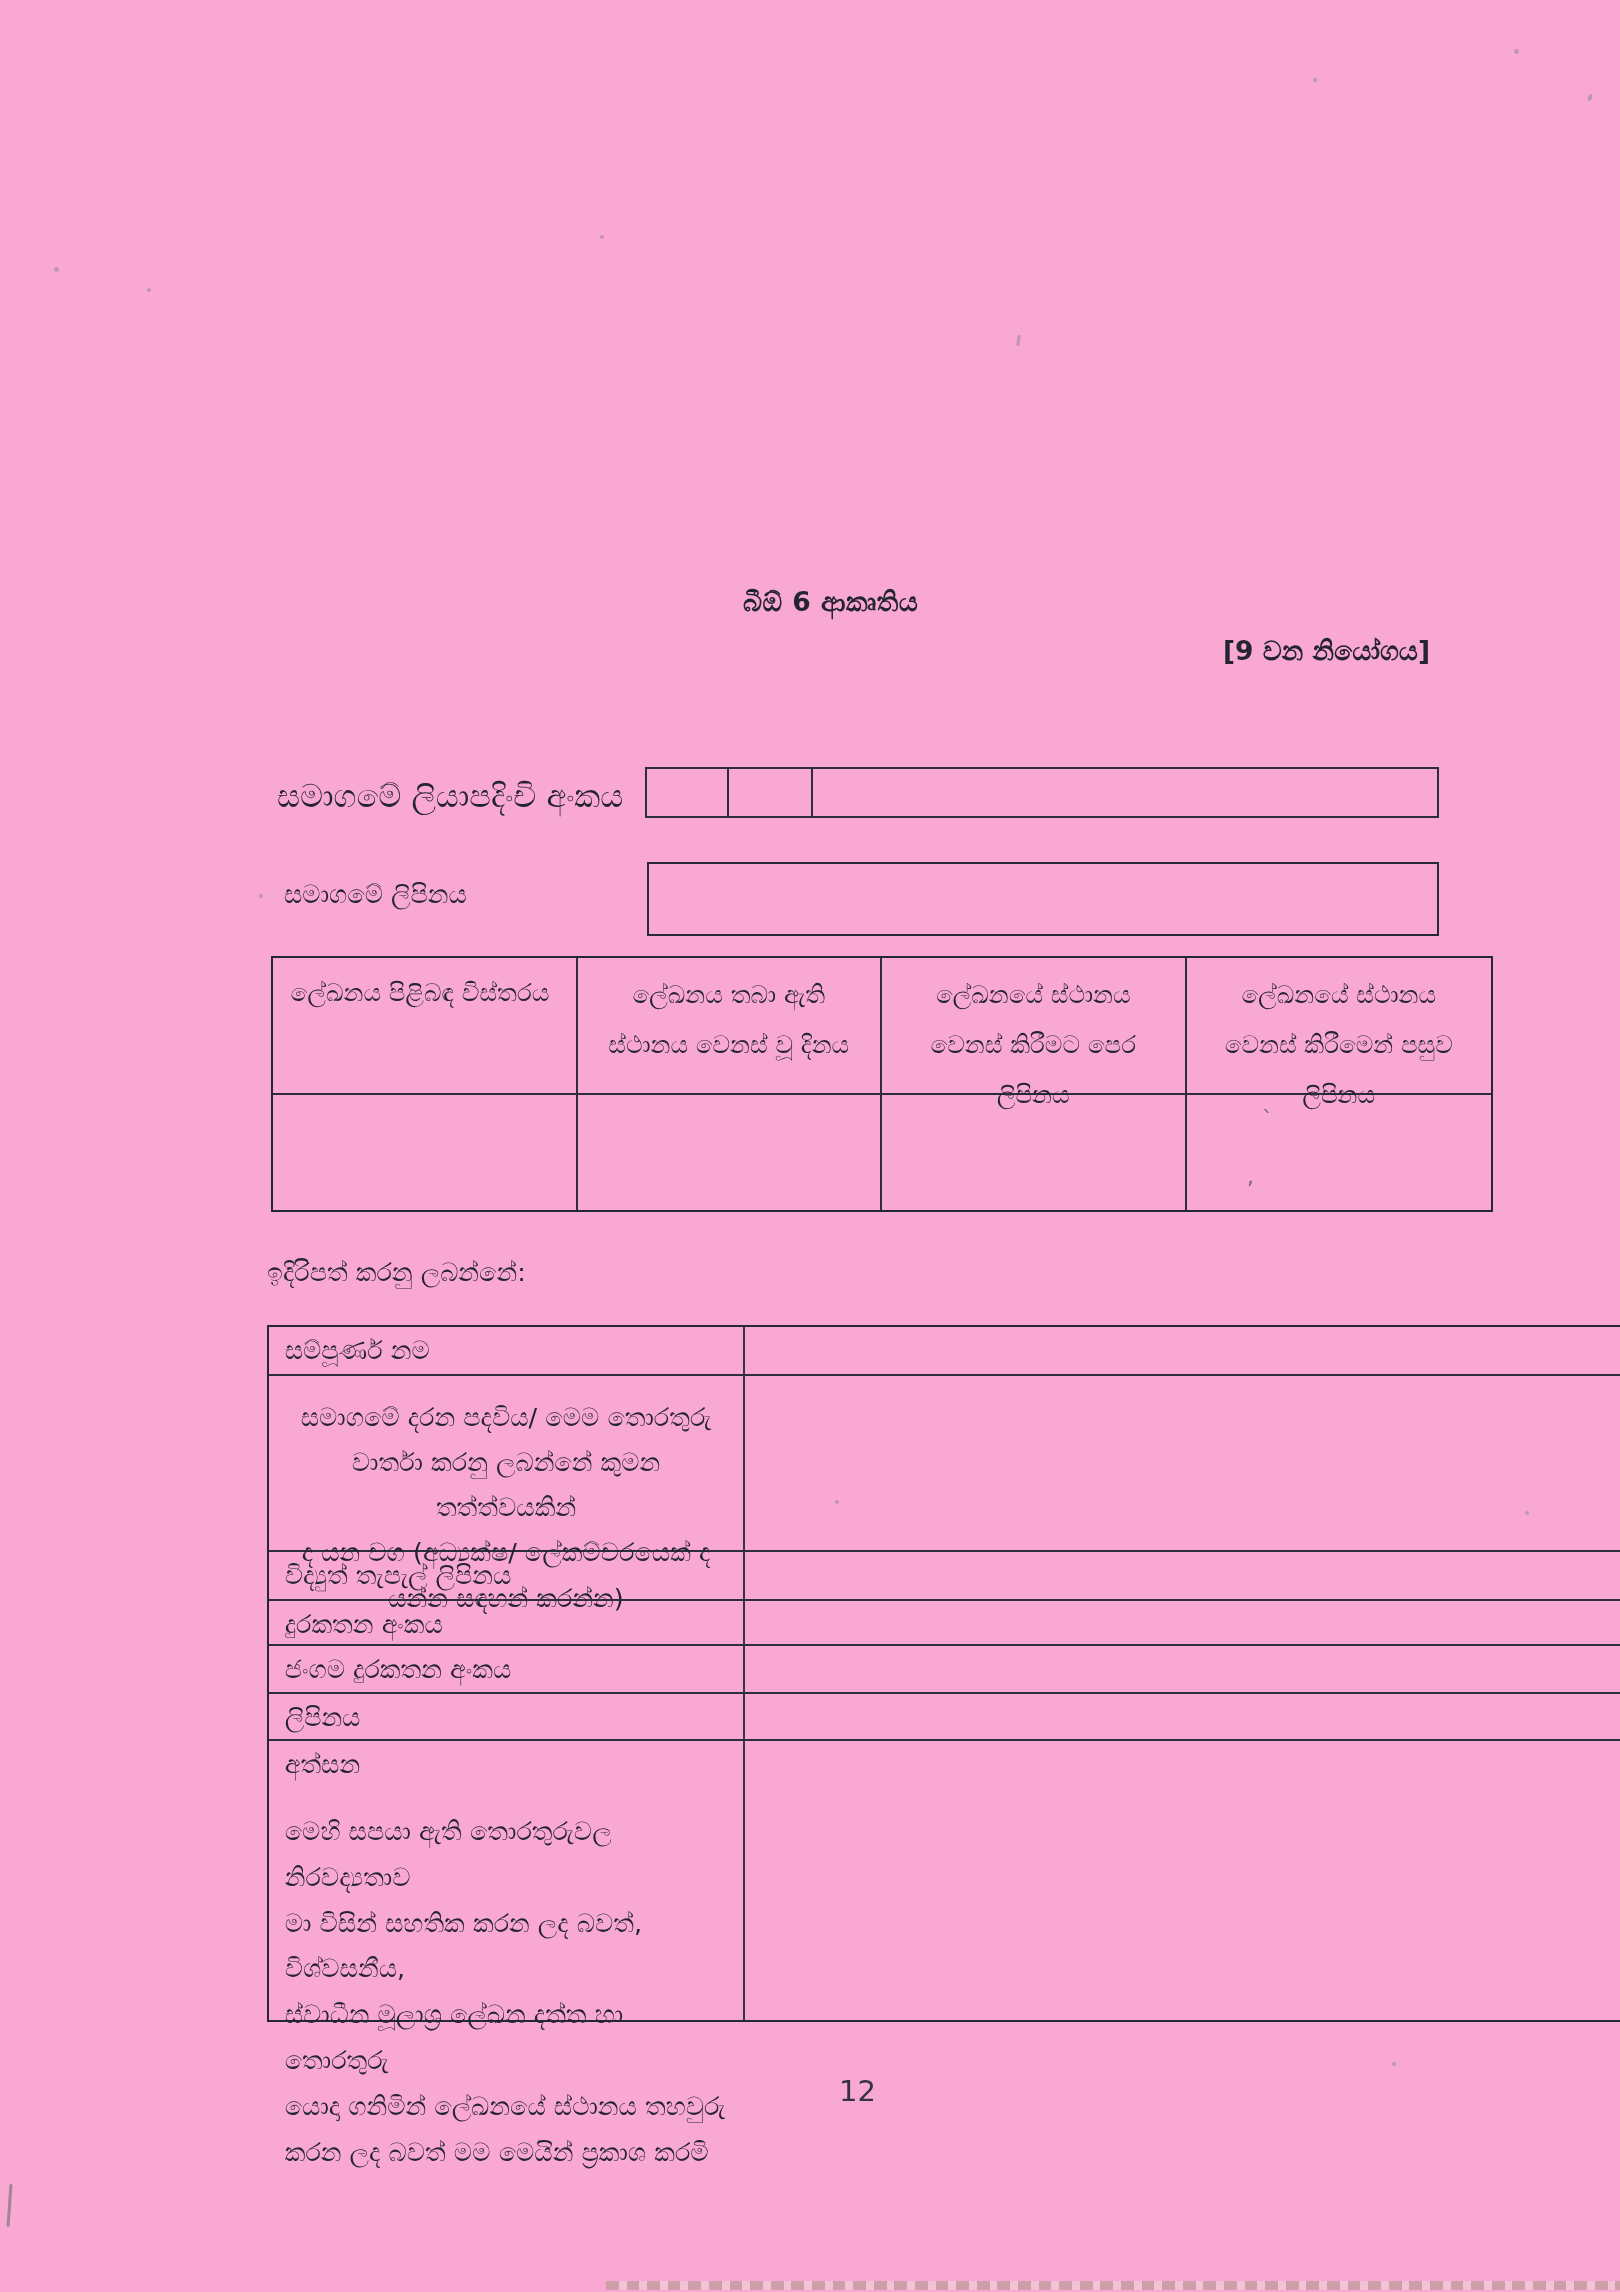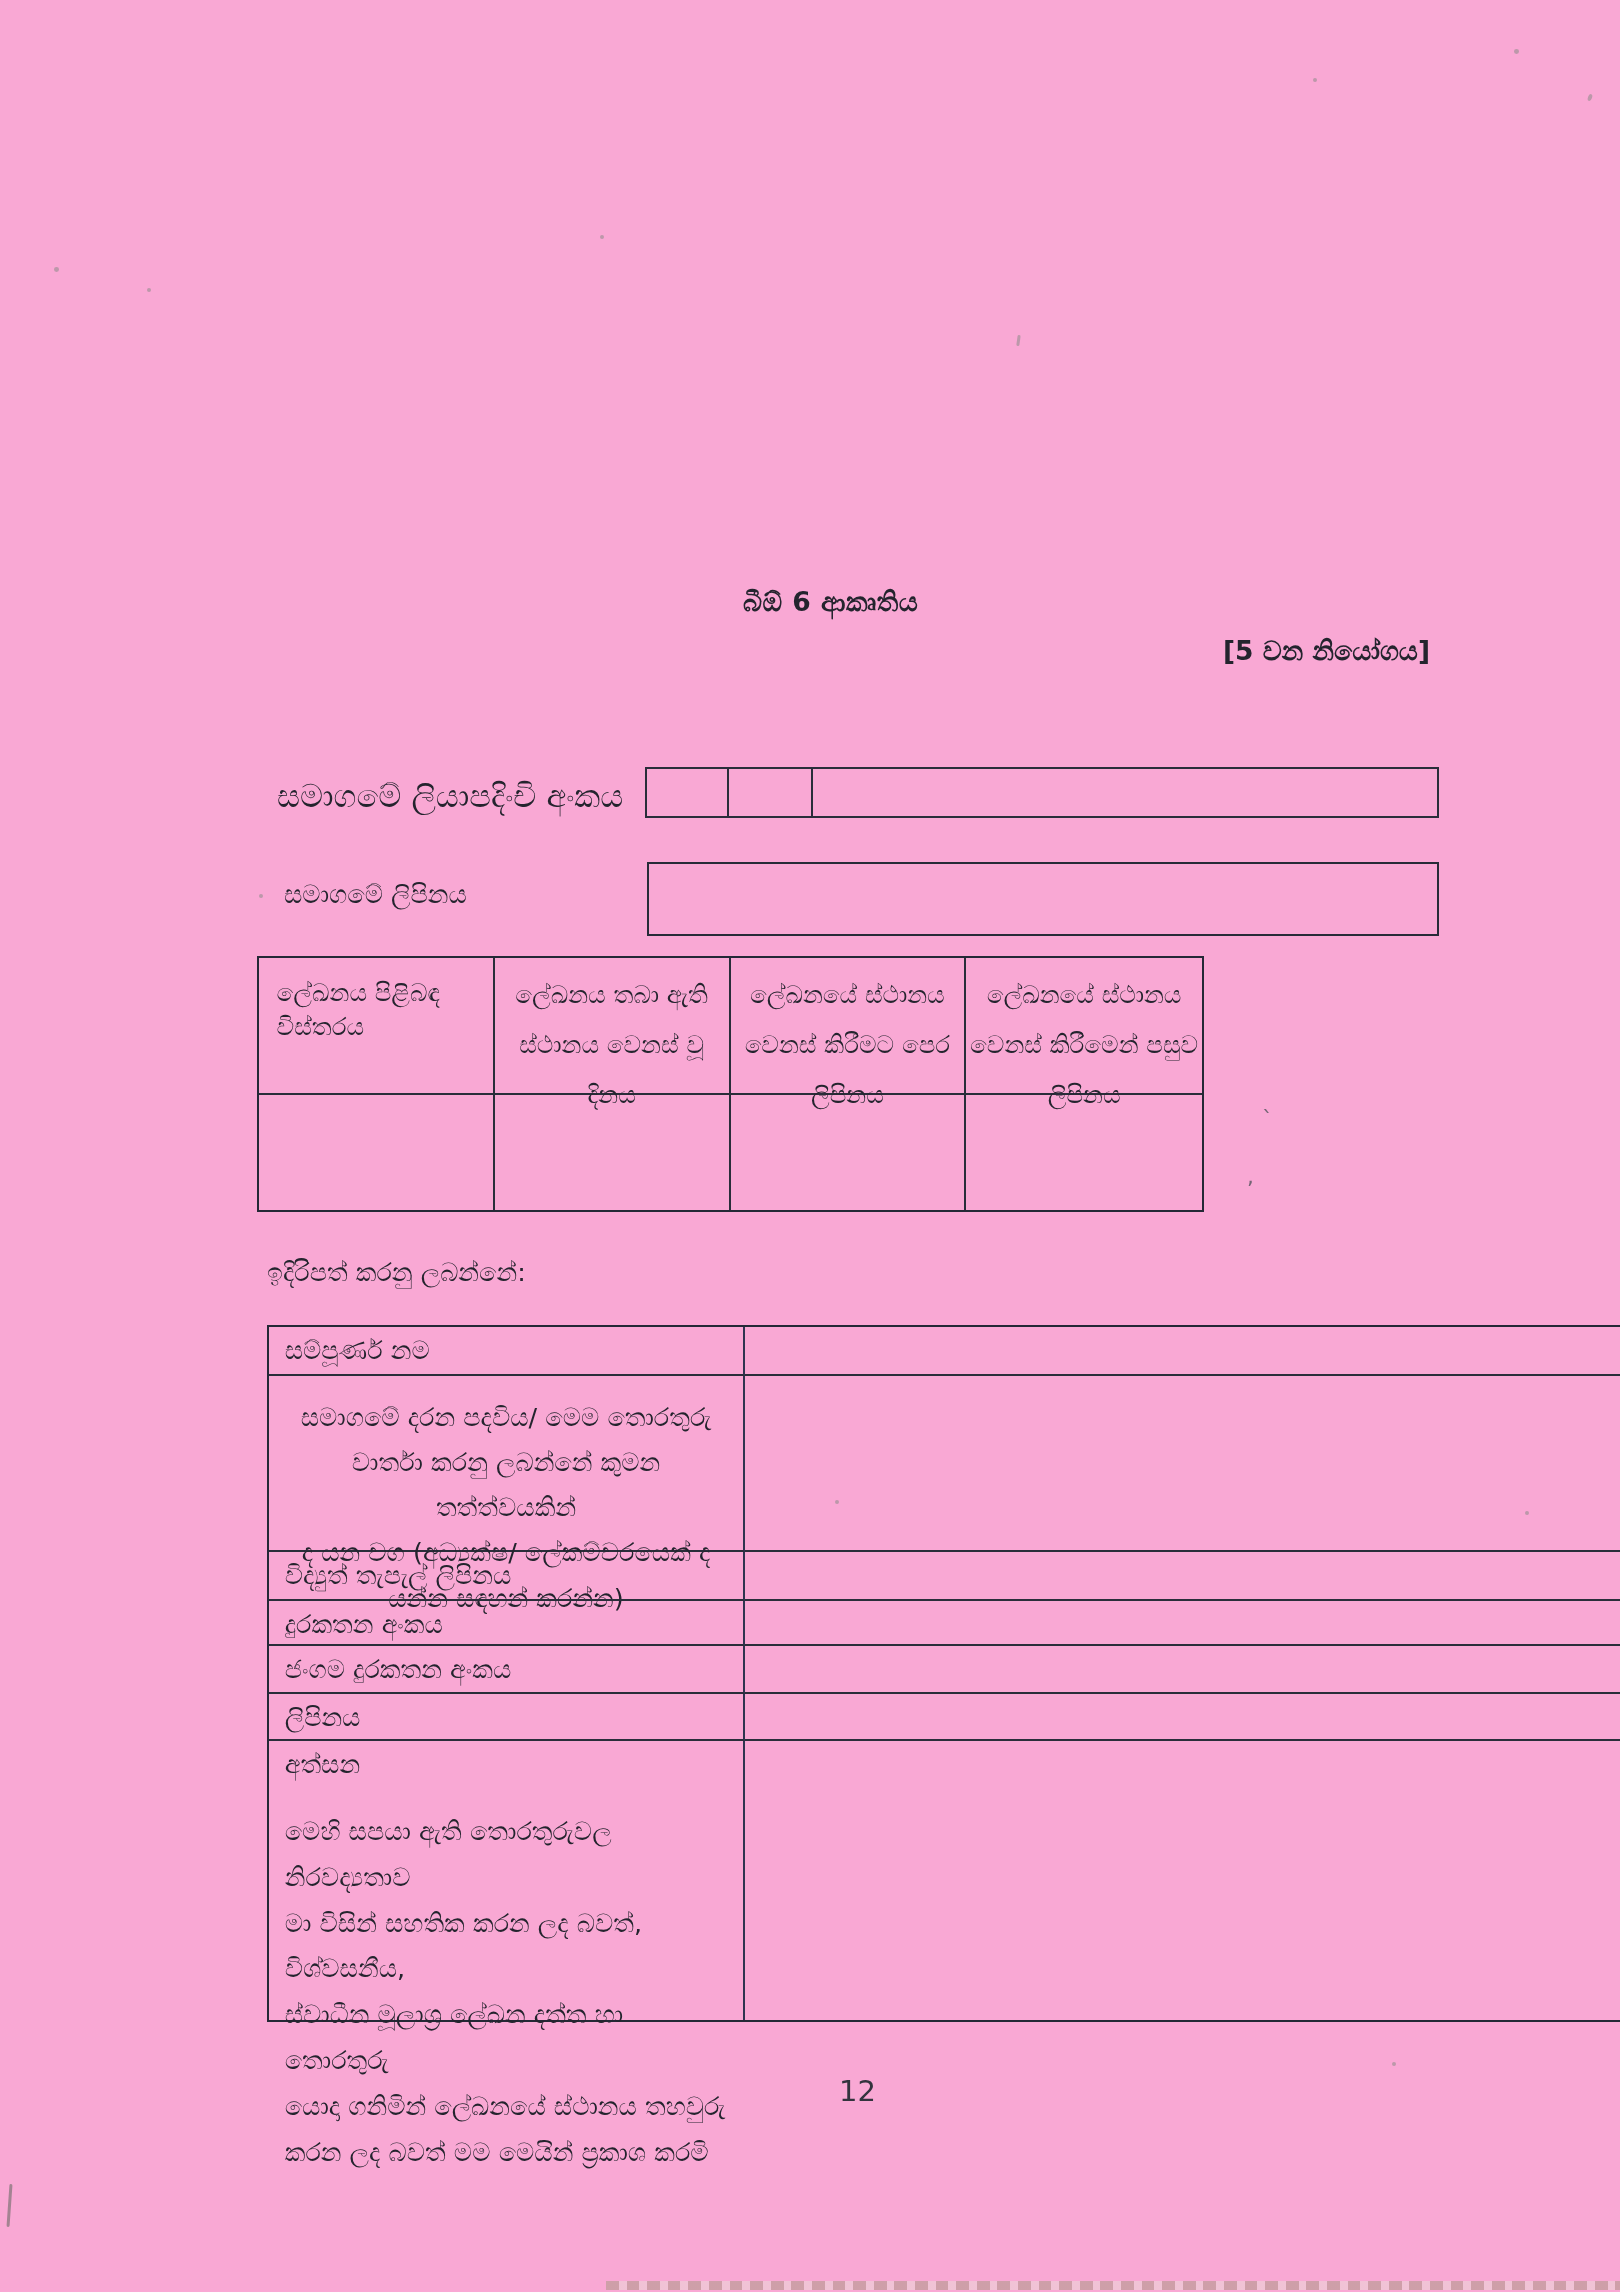--- a/index.html
+++ b/index.html
@@ -29,21 +29,21 @@
   .regno-box{left:645px;top:767px;width:794px;height:51px;border:2px solid #2a2d3a;display:flex;box-sizing:border-box;}
   .regno-cell{height:100%;box-sizing:border-box;border-right:2px solid #2a2d3a;}
   .regno-cell.c1{width:82px;}
   .regno-cell.c2{width:84px;}
   .regno-cell.c3{flex:1;border-right:none;}
 
   
   .addr-box{left:647px;top:862px;width:792px;height:74px;border:2px solid #272b38;box-sizing:border-box;}
 
   
-  .t1{left:257px;top:956px;width:947px;border:2.9px solid #242836;box-sizing:border-box;
+  .t1{left:271px;top:956px;width:1222px;border:2.9px solid #242836;box-sizing:border-box;
       display:grid;grid-template-columns:1fr 1fr 1fr 1fr;grid-template-rows:137px 115px;}
   .t1 .cell{box-sizing:border-box;border-right:2px solid #2a2d3a;font-size:24.5px;}
   .t1 .cell.lastcol{border-right:none;}
   .t1 .hdr{border-bottom:2.5px solid #2a2d3a;padding-top:11.8px;text-align:center;line-height:2.05;}
   .t1 .hdr.first{text-align:left;padding-left:17.6px;line-height:1.4;padding-top:17.6px;}
 
   
   .t2{left:267px;top:1325px;width:1368px;border:2.5px solid #242836;box-sizing:border-box;
       display:grid;grid-template-columns:476px 1fr;
       grid-template-rows:49px 176px 49px 45px 48px 47px 279px;}
@@ -63,21 +63,21 @@
   .bottom-strip{position:absolute;left:606px;top:2281px;width:1014px;height:8.8px;opacity:.45;
     background:repeating-linear-gradient(90deg,#9a9474 0 12.7px,#e6e4d8 12.7px 20.6px);}
   .edge-squiggle{position:absolute;left:7.8px;top:2184px;width:2.9px;height:43px;background:#6a6a66;opacity:.6;border-radius:2px;transform:rotate(4deg);}
 </style>
 </head>
 <body>
 
 <div class="page">
 
   <div class="abs form-label">බීඕ 6 ආකෘතිය</div>
-  <div class="abs reg-ref">[5 වන නියෝගය]</div>
+  <div class="abs reg-ref">[9 වන නියෝගය]</div>
 
   <div class="abs lbl-regno">සමාගමේ ලියාපදිංචි අංකය</div>
   <div class="abs regno-box">
     <div class="regno-cell c1"></div>
     <div class="regno-cell c2"></div>
     <div class="regno-cell c3"></div>
   </div>
 
   <div class="abs lbl-addr">සමාගමේ ලිපිනය</div>
   <div class="abs addr-box"></div>

